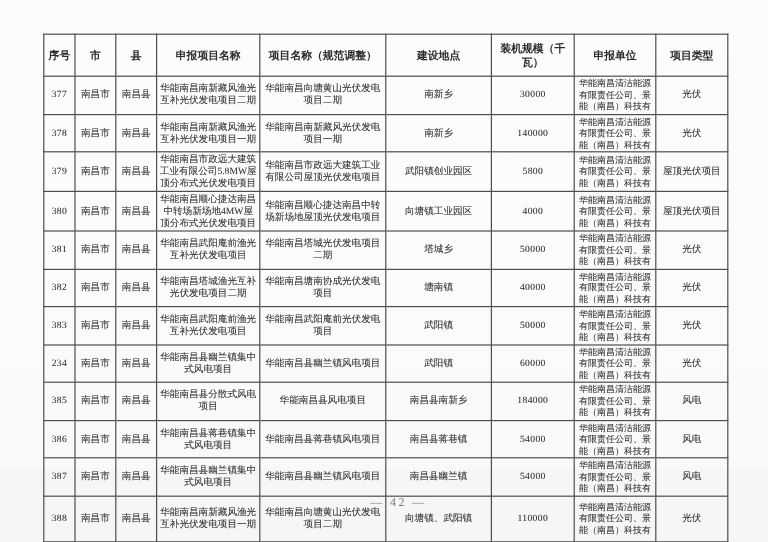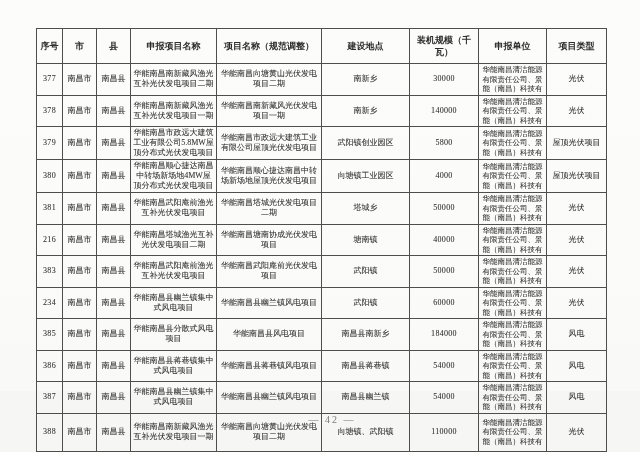--- a/index.html
+++ b/index.html
@@ -153,21 +153,21 @@
           <td class="col-city">南昌市</td>
           <td class="col-county">南昌县</td>
           <td class="col-declared_name">华能南昌武阳庵前渔光互补光伏发电项目</td>
           <td class="col-adjusted_name">华能南昌塔城光伏发电项目二期</td>
           <td class="col-location">塔城乡</td>
           <td class="col-capacity_kw">50000</td>
           <td class="col-applicant">华能南昌清洁能源有限责任公司、景能（南昌）科技有</td>
           <td class="col-type">光伏</td>
         </tr>
         <tr class="row-h28">
-          <td class="col-no">216</td>
+          <td class="col-no">382</td>
           <td class="col-city">南昌市</td>
           <td class="col-county">南昌县</td>
           <td class="col-declared_name">华能南昌塔城渔光互补光伏发电项目二期</td>
           <td class="col-adjusted_name">华能南昌塘南协成光伏发电项目</td>
           <td class="col-location">塘南镇</td>
           <td class="col-capacity_kw">40000</td>
           <td class="col-applicant">华能南昌清洁能源有限责任公司、景能（南昌）科技有</td>
           <td class="col-type">光伏</td>
         </tr>
         <tr class="row-h28">

